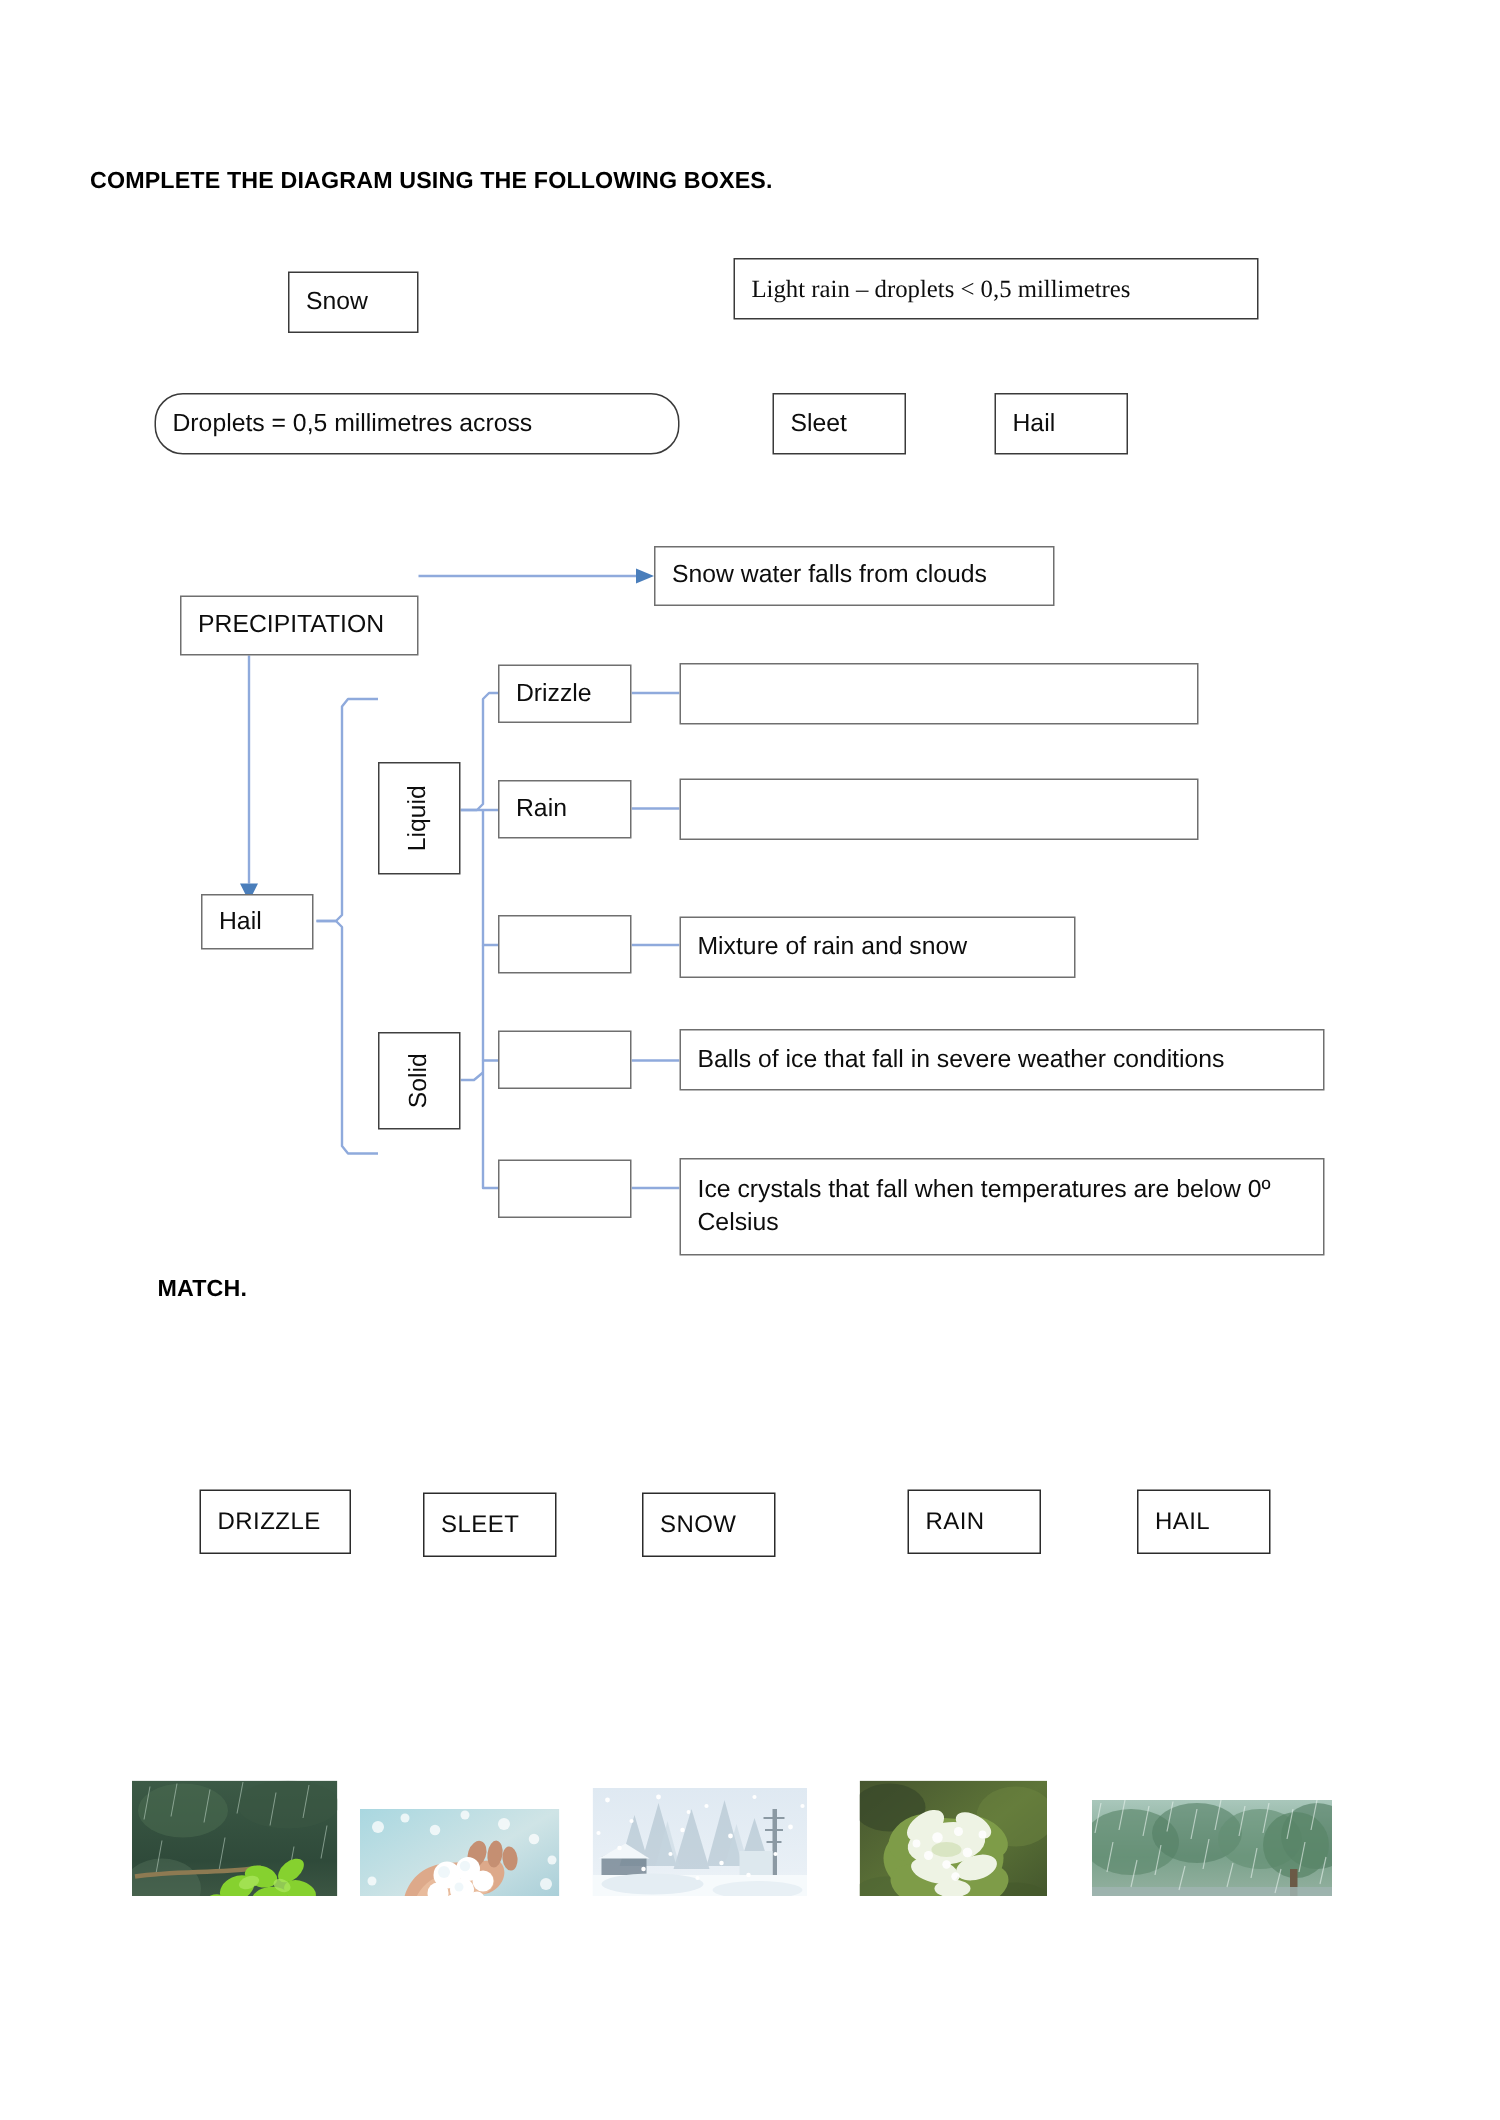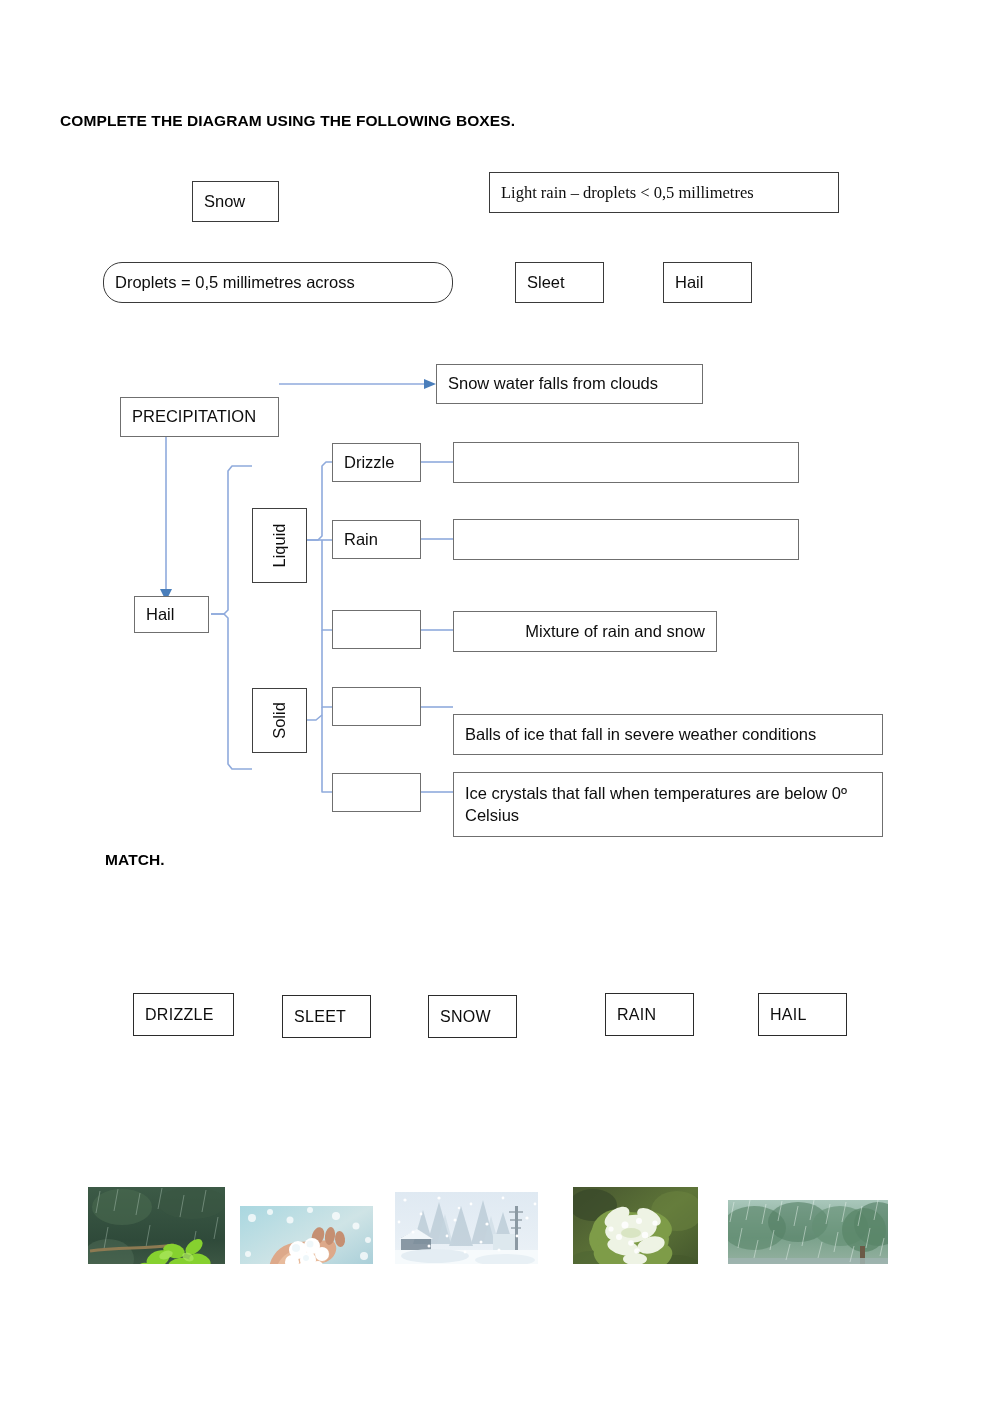--- a/index.html
+++ b/index.html
@@ -211,28 +211,28 @@
   <div class="wbox" style="left:332px; top:520px; width:89px; height:39px;">
     <span>Rain</span>
   </div>
   <div class="wbox empty" style="left:453px; top:519px; width:346px; height:41px;">
     <span></span>
   </div>
 
   <div class="wbox empty" style="left:332px; top:610px; width:89px; height:39px;">
     <span></span>
   </div>
-  <div class="wbox" style="left:453px; top:611px; width:264px; height:41px;justify-content:flex-end;">
+  <div class="wbox" style="left:453px; top:611px; width:264px; height:41px;">
     <span>Mixture of rain and snow</span>
   </div>
 
   <div class="wbox empty" style="left:332px; top:687px; width:89px; height:39px;">
     <span></span>
   </div>
-  <div class="wbox" style="left:453px; top:714px; width:430px; height:41px;">
+  <div class="wbox" style="left:453px; top:686px; width:430px; height:41px;">
     <span>Balls of ice that fall in severe weather conditions</span>
   </div>
 
   <div class="wbox empty" style="left:332px; top:773px; width:89px; height:39px;">
     <span></span>
   </div>
   <div class="wbox multiline" style="left:453px; top:772px; width:430px; height:65px;">
     <span>Ice crystals that fall when temperatures are below 0º Celsius</span>
   </div>
 

